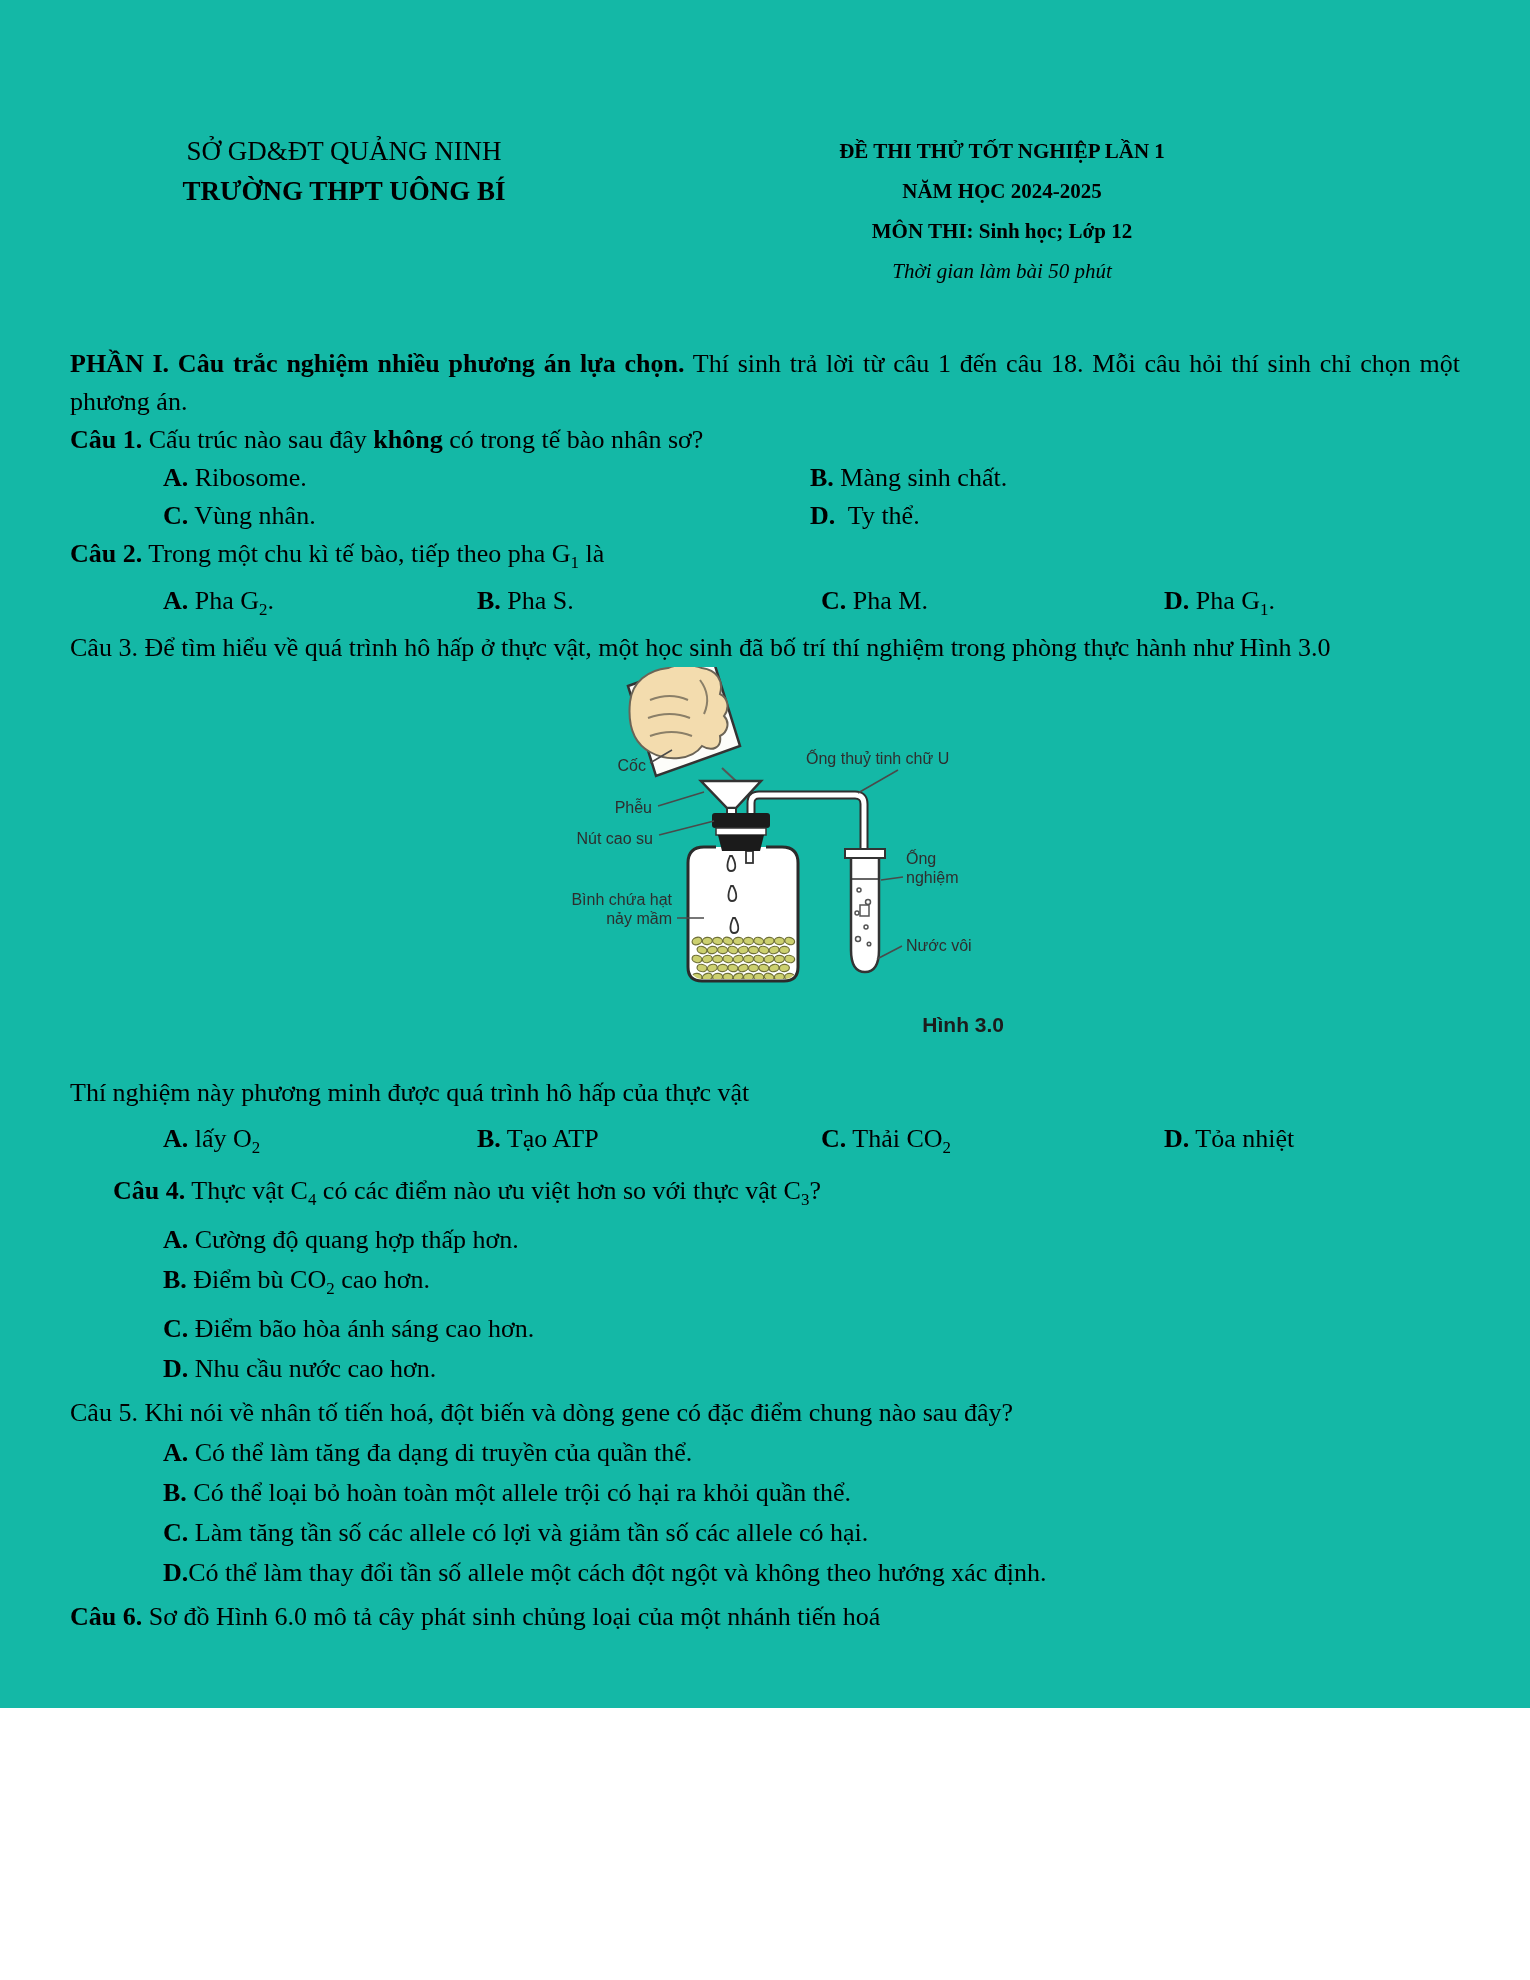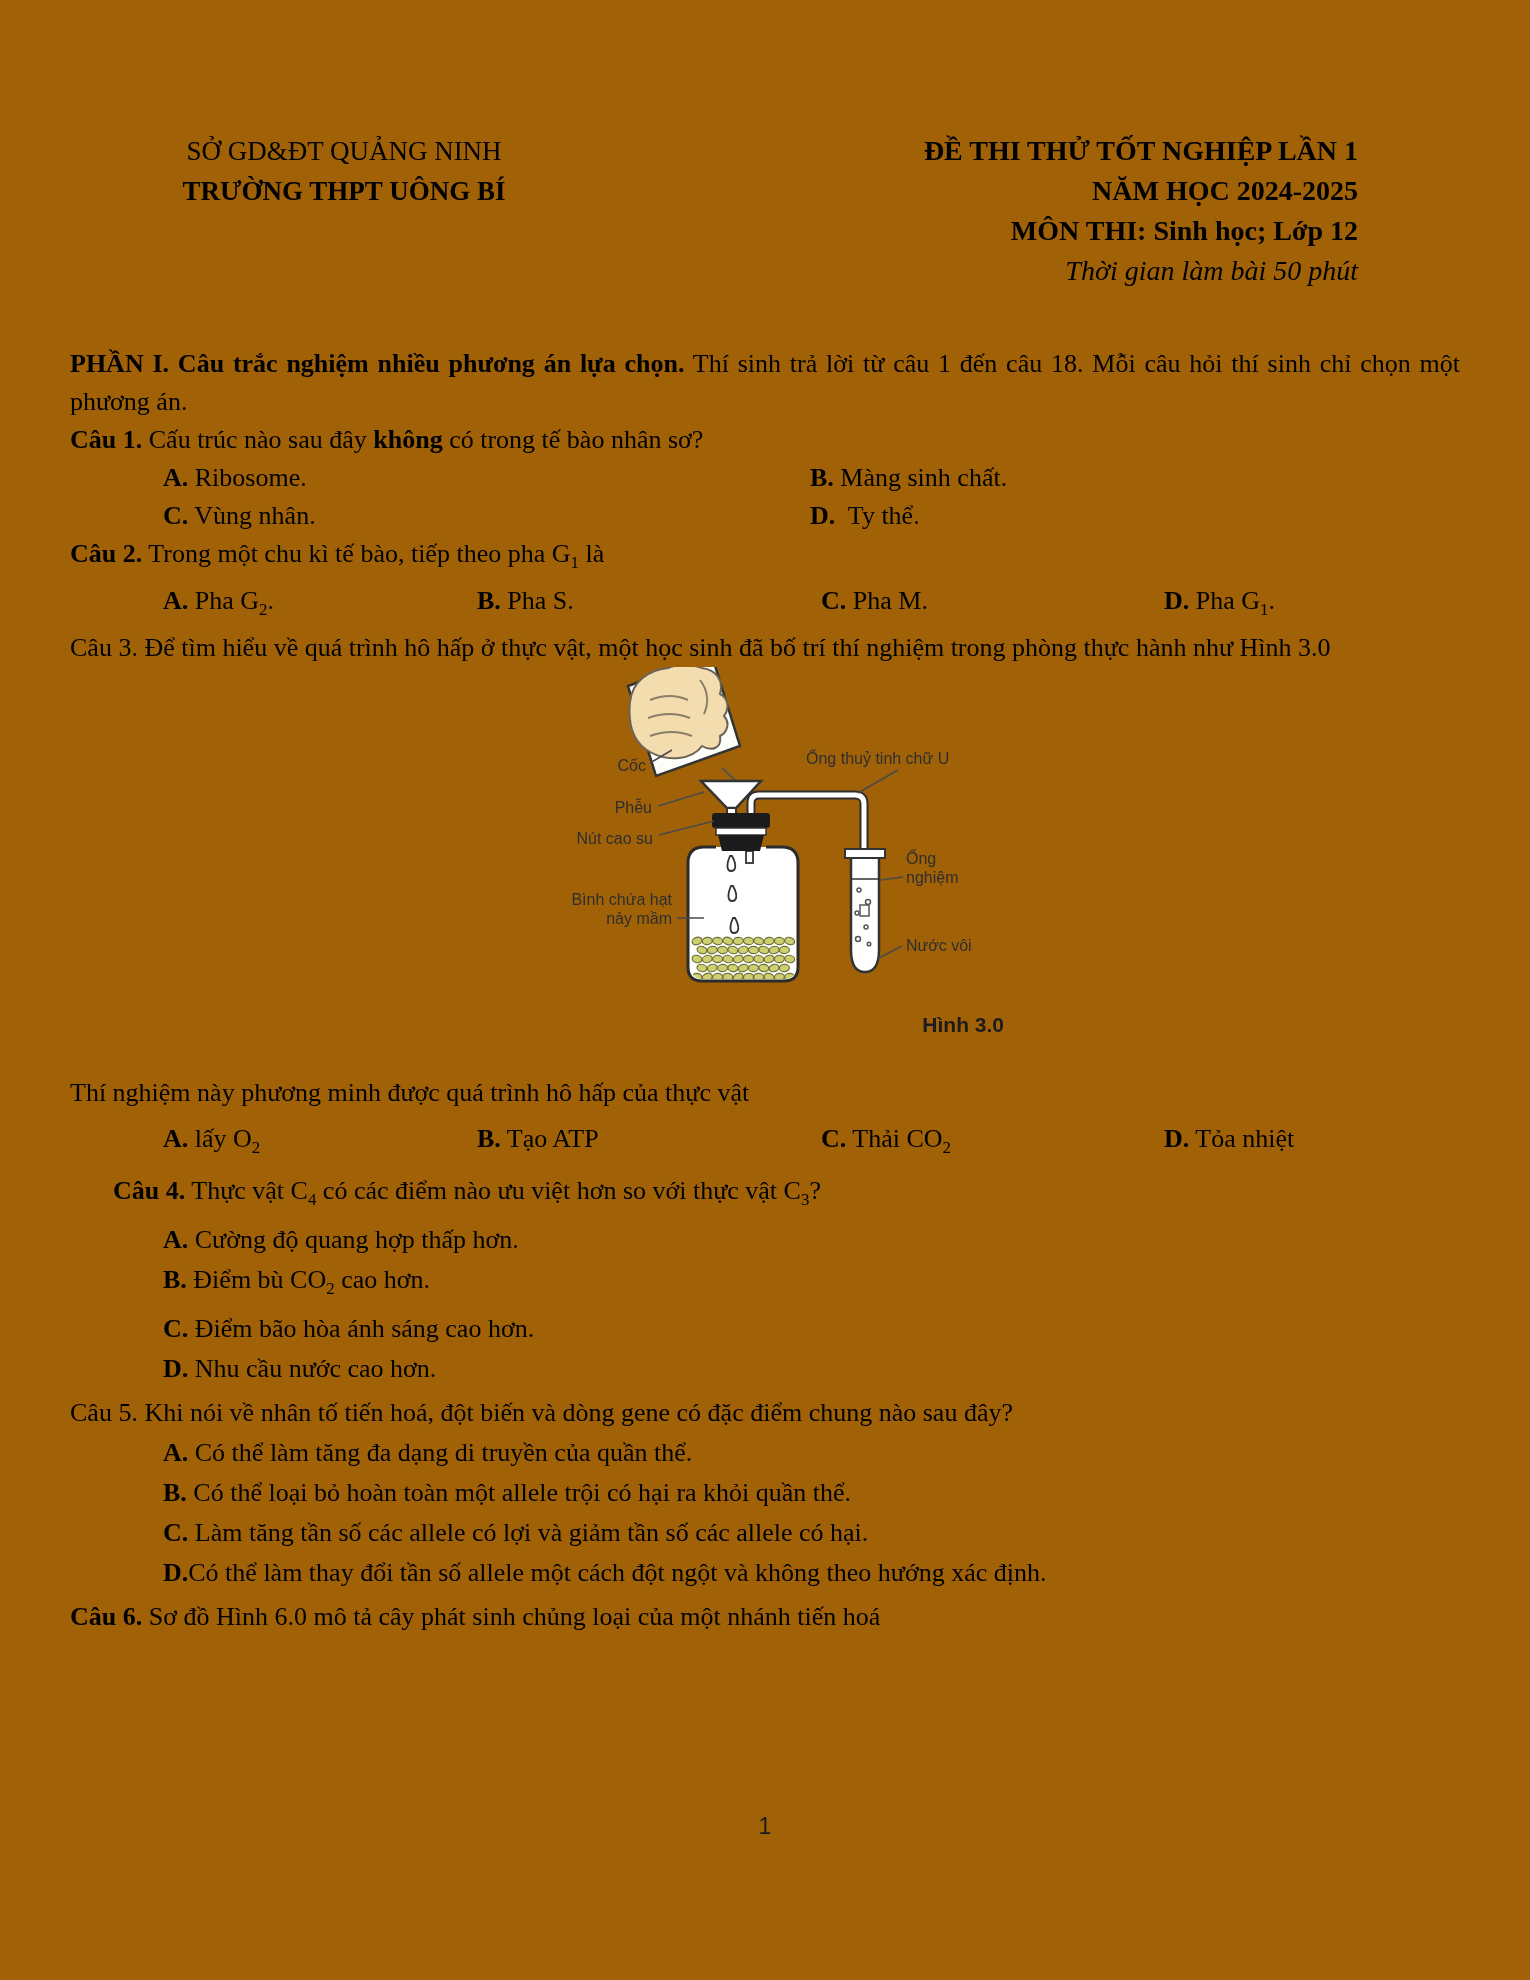--- a/index.html
+++ b/index.html
@@ -1,26 +1,26 @@
 <!DOCTYPE html>
 <html><head>
 <meta charset="utf-8">
 <style>
   * { margin:0; padding:0; box-sizing:border-box; }
   html,body { background:#ffffff; }
   .page {
-    position:relative; width:1530px; height:1980px; overflow:hidden;
-    background:#a16207; color:#000;
+    position:relative; width:1530px; height:1708px; overflow:hidden;
+    background:#14b8a6; color:#000;
     font-family:"Liberation Serif", serif;
     font-size:26px; line-height:38px;
     padding:131px 70px 0 70px;
   }
   .hdr { display:flex; }
   .hdr-left  { width:548px; text-align:center; font-size:27px; line-height:40px; }
-  .hdr-right { width:712px; margin-left:28px; text-align:right; font-size:28px; line-height:40px; }
+  .hdr-right { width:712px; margin-left:28px; text-align:center; font-size:21px; line-height:40px; }
   .b { font-weight:bold; }
   .i { font-style:italic; }
   .para { text-align:justify; }
   .mt-part { margin-top:54px; }
   .opt2 { padding-left:93px; display:grid; grid-template-columns:647px 1fr; }
   .opt4 { padding-left:93px; display:grid; grid-template-columns:314px 344px 343px 1fr; }
   .optstack { padding-left:93px; margin-top:2px; }
   sub { font-size:65%; }
   .figblock { margin-left:485px; width:475px; }
   .figblock svg { display:block; }

